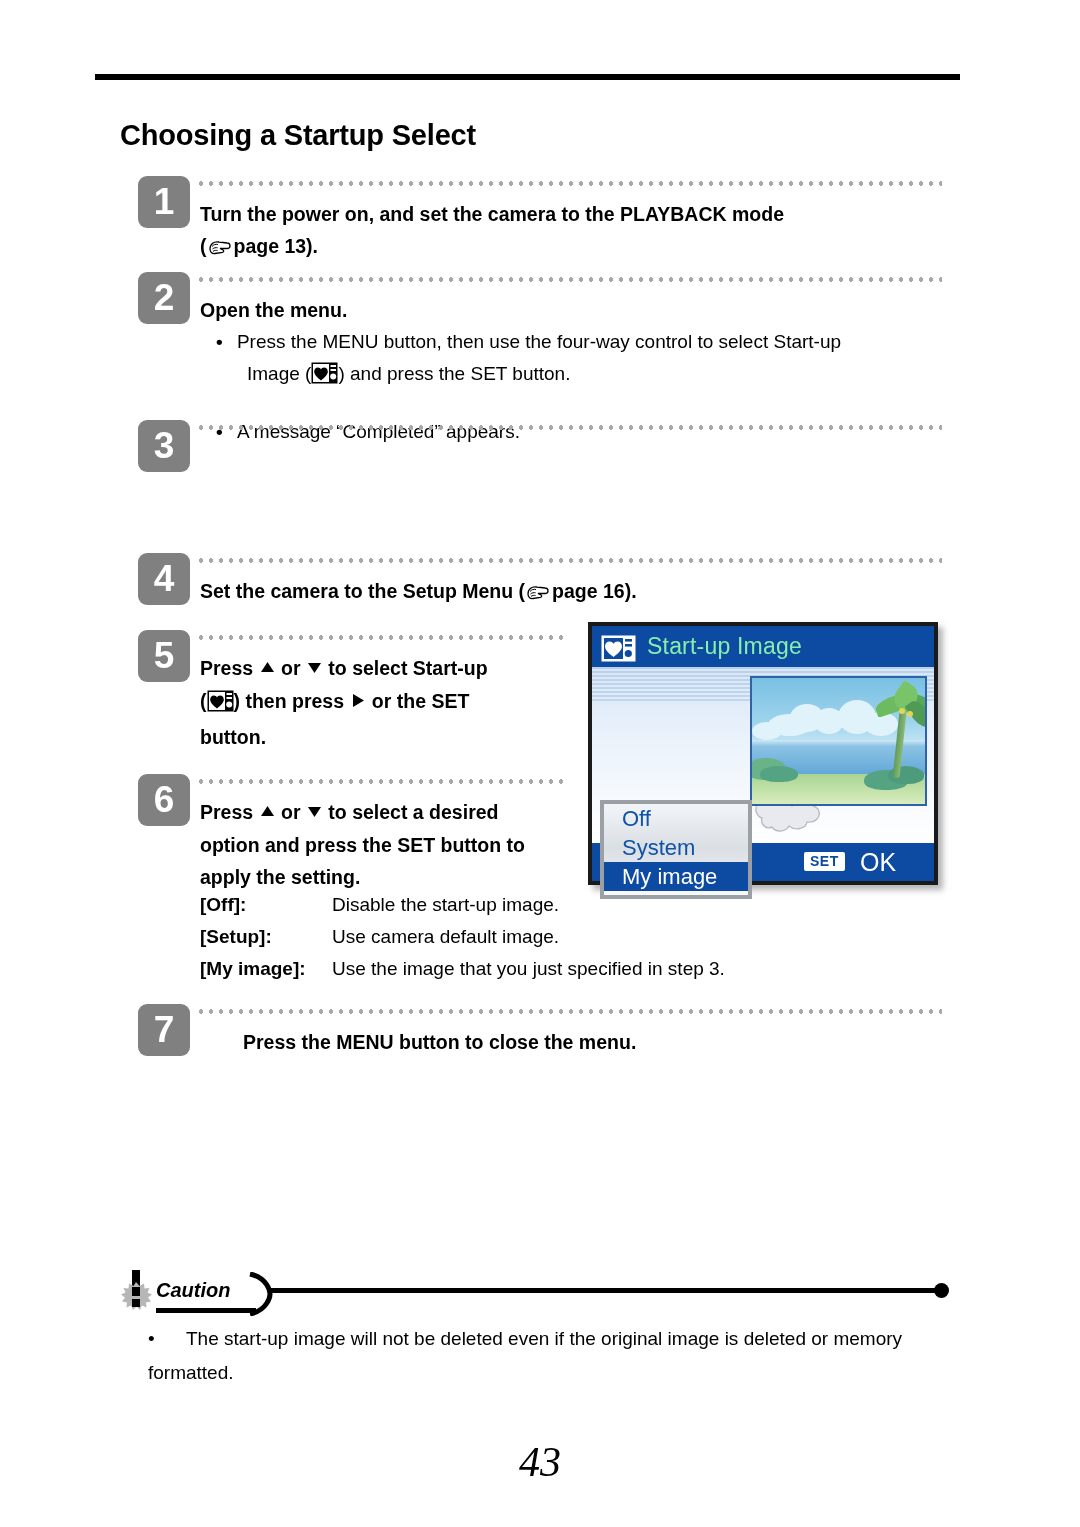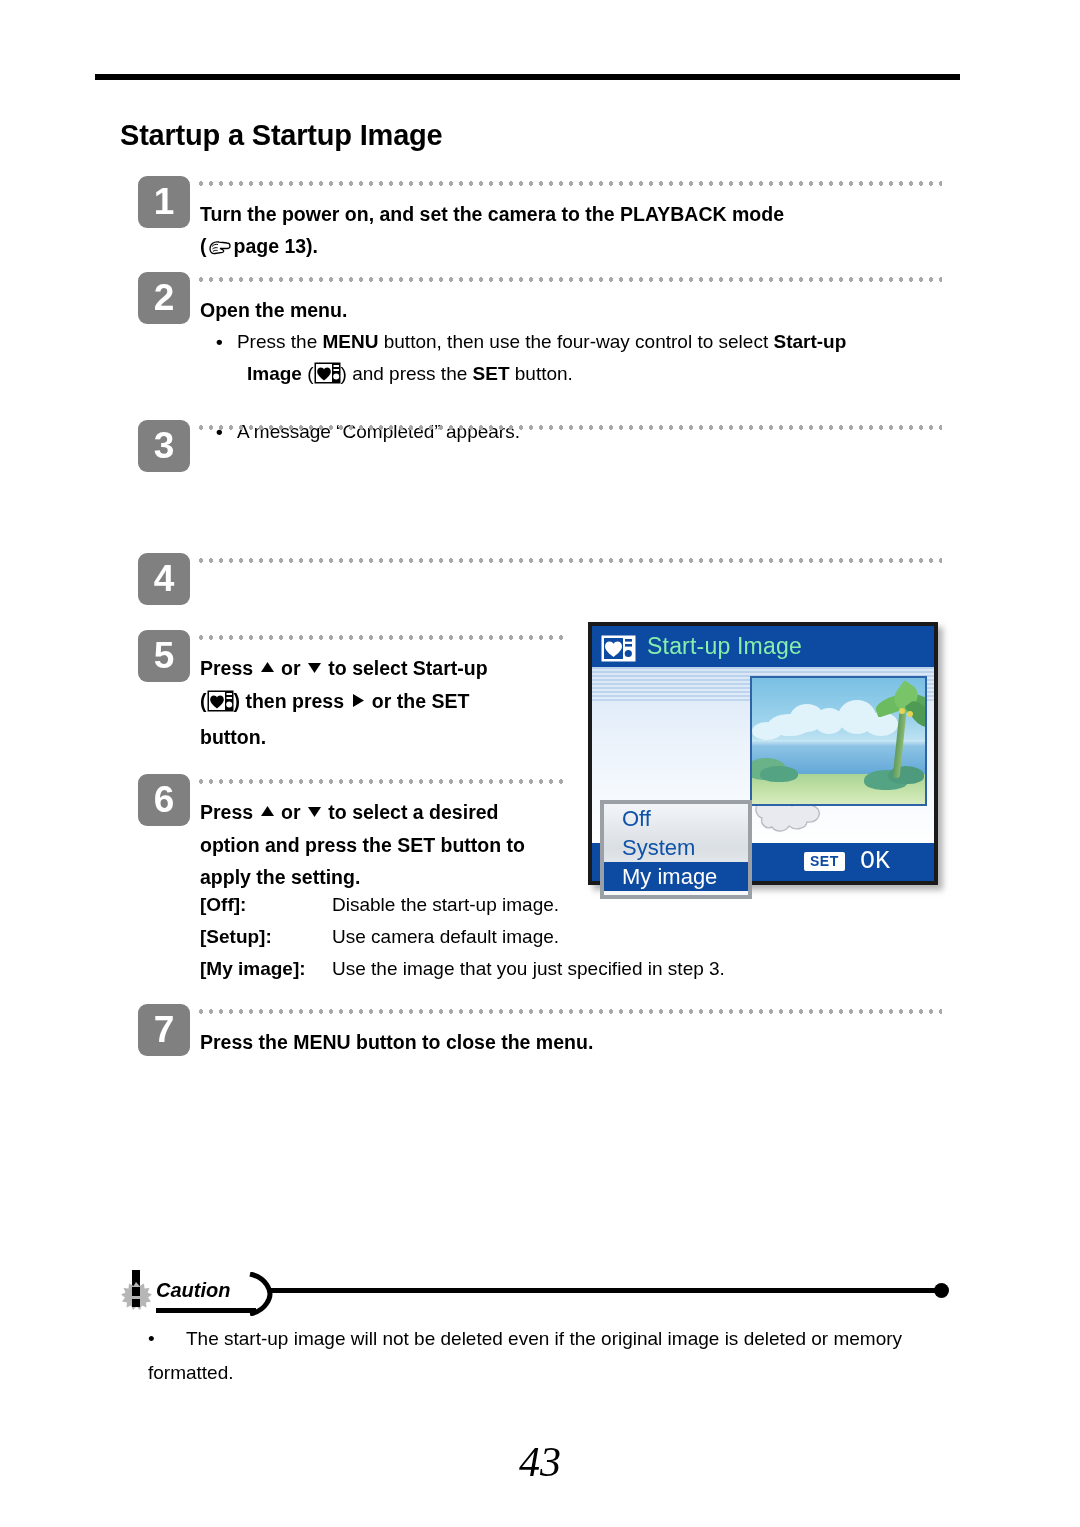--- a/index.html
+++ b/index.html
@@ -81,21 +81,21 @@
     line-height: 32px;
   }
 
   .step-sub {
     font-size: 19px;
     line-height: 32px;
     margin-left: 38px;
     text-indent: -22px;
     font-weight: normal;
   }
-  .step-sub b { font-weight: bold; text-align: right; }
+  .step-sub b { font-weight: normal; text-align: right; }
 
   .bullet { font-weight: bold; }
 
   
   .hand-icon { display: inline-block; vertical-align: -4px; margin-right: 1px; }
   .cam-icon  { display: inline-block; vertical-align: -4px; }
   .tri { display: inline-block; vertical-align: -1px; }
 
   
   .lcd {
@@ -266,21 +266,20 @@
     padding: 0 6px;
     border-radius: 2px;
     letter-spacing: 0.5px;
   }
   .lcd-ok {
     position: absolute;
     left: 268px;
     top: 0;
     font-size: 25px;
     line-height: 38px;
-    font-family: Liberation Mono, monospace;
   }
 
   
   .defs {
     position: absolute;
     left: 200px;
     top: 889px;
     width: 760px;
     font-size: 19px;
     line-height: 32px;
@@ -368,21 +367,21 @@
     font-size: 42px;
   }
 </style>
 </head>
 <body>
 
 <div class="page">
 
   <div class="top-rule"></div>
 
-  <h1 class="page-title">Startup a Startup Image</h1>
+  <h1 class="page-title">Choosing a Startup Select</h1>
 
   <div class="step" style="position:absolute;left:0;top:172px;width:1080px;">
     <div class="step-badge" style="top:4px;">1</div>
     <div class="dotline" style="left:196px;top:9px;width:746px;"></div>
     <div class="step-body">
       <div class="step-head" style="padding-top:26px;">
         <span>Turn the power on, and set the camera to the PLAYBACK mode</span>
       </div>
       <div class="step-head">
         <span>(</span><span class="hand-icon"><svg width="26" height="19" viewBox="0 0 26 19">
@@ -426,20 +425,30 @@
       <div class="step-sub">
         <span class="bullet">•</span>
         <span style="margin-left:9px">A message “Completed” appears.</span>
       </div>
     </div>
   </div>
 
   <div class="step" style="position:absolute;left:0;top:549px;width:1080px;">
     <div class="step-badge" style="top:4px;">4</div>
     <div class="dotline" style="left:196px;top:9px;width:746px;"></div>
+    <div class="step-body">
+      <div class="step-head" style="padding-top:26px;">
+        <span>Set the camera to the Setup Menu (</span><span class="hand-icon"><svg width="26" height="19" viewBox="0 0 26 19">
+              <path d="M3 11 C3 6, 7 3, 12 4 L20 5 C22 5, 23 6.5, 23 8 C23 9.5, 21.5 10.5, 20 10.5 L13 10.5 L16 12 C17 12.5, 17 14, 15.5 14.3 L8 15.5 C5 16, 3 14, 3 11 Z" fill="#ffffff" stroke="#000" stroke-width="1.3"></path>
+              <path d="M5 8.5 C6.5 6.5, 9 6, 11 6.5" fill="none" stroke="#000" stroke-width="1"></path>
+              <path d="M5.5 11 C7 9.7, 9 9.4, 10.6 9.8" fill="none" stroke="#000" stroke-width="1"></path>
+              <path d="M6 13.3 C7.4 12.4, 9.2 12.2, 10.6 12.5" fill="none" stroke="#000" stroke-width="1"></path>
+            </svg></span><span>page 16).</span>
+      </div>
+    </div>
   </div>
 
   <div class="step" style="position:absolute;left:0;top:626px;width:1080px;">
     <div class="step-badge" style="top:4px;">5</div>
     <div class="dotline" style="left:196px;top:9px;width:368px;"></div>
     <div class="step-body" style="padding-right:520px;">
       <div class="step-head" style="padding-top:26px;">
         <span>Press </span><span class="tri"><svg width="17" height="17" viewBox="0 0 17 17">
               <polygon points="2,13 15,13 8.5,3" fill="#000"></polygon>
             </svg></span><span> or </span><span class="tri"><svg width="17" height="17" viewBox="0 0 17 17">
@@ -559,21 +568,21 @@
     <div class="def-row">
       <span class="def-key">[My image]:</span>
       <span class="def-val">Use the image that you just specified in step 3.</span>
     </div>
   </div>
 
   <div class="step" style="position:absolute;left:0;top:1000px;width:1080px;">
     <div class="step-badge" style="top:4px;">7</div>
     <div class="dotline" style="left:196px;top:9px;width:746px;"></div>
     <div class="step-body">
-      <div class="step-head" style="padding-top:26px;">Press the MENU button to close the menu.</div>
+      <div class="step-head" style="padding-top:26px;margin-left:43px;">Press the MENU button to close the menu.</div>
     </div>
   </div>
 
   <div class="caution">
     <span class="caution-burst">
       <svg width="38" height="46" viewBox="0 0 38 46">
         <rect x="14" y="0" width="8" height="17" fill="#000"></rect>
         <g fill="#b6b6b6">
           <path d="M18 12 L21.5 16 L26 13.5 L26.5 18.5 L31.5 18 L29.5 22.5 L34 24.5 L30 27.5 L33 31.5 L28 32.5 L28.5 37.5 L24 35.5 L22 40 L18.5 36.5 L15 40 L13 35.5 L8.5 37.5 L9 32.5 L4 31.5 L7 27.5 L3 24.5 L7.5 22.5 L5.5 18 L10.5 18.5 L11 13.5 L15.5 16 Z"></path>
         </g>

